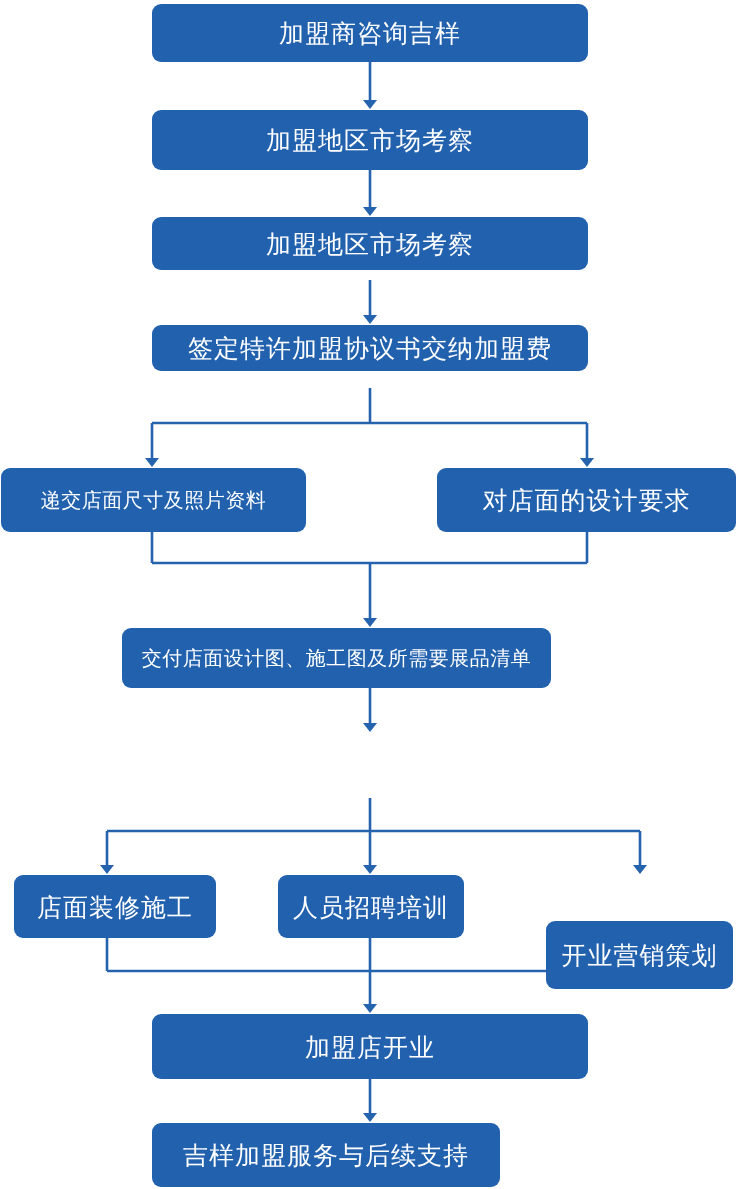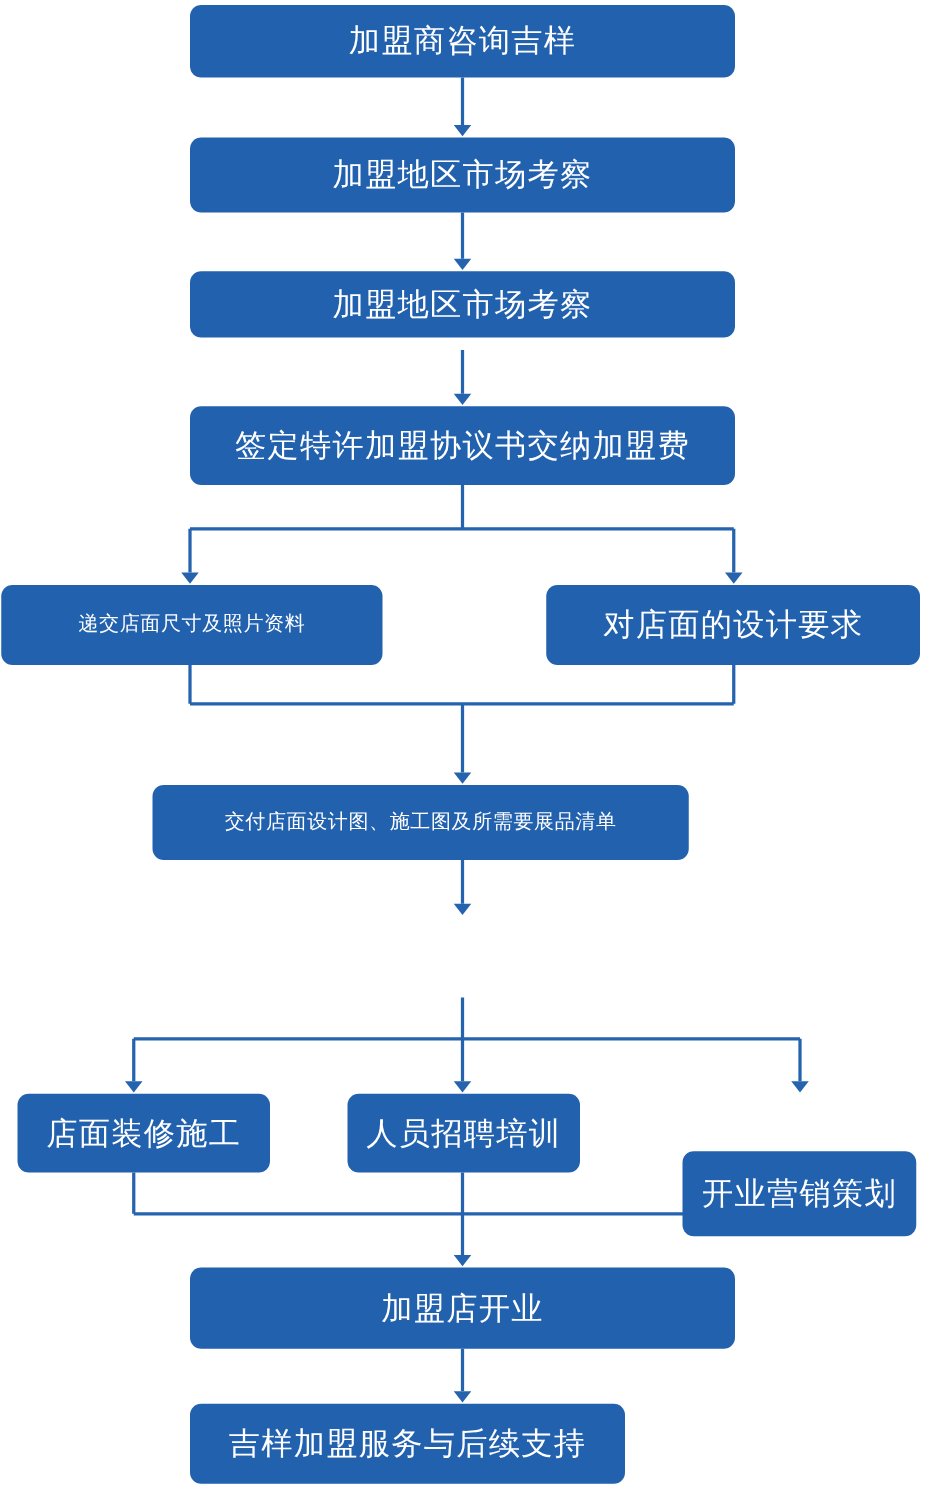--- a/index.html
+++ b/index.html
@@ -29,21 +29,21 @@
     background:var(--node-fill);
     color:var(--node-text);
     border-radius:9px;
     display:flex;align-items:center;justify-content:center;
     text-align:center;
     font-size:25px;
     letter-spacing:1px;
     line-height:1.2;
     box-sizing:border-box;
   }
-  .node.small{font-size:16px;letter-spacing:0.5px;}
+  .node.small{font-size:20px;letter-spacing:0.5px;}
 </style>
 </head>
 <body>
 
 <div class="canvas">
 
   <svg class="connectors" viewBox="0 0 740 1189" aria-hidden="true">
 
     <path d="M370 62 V100"></path>
     <polygon points="363,100 377,100 370,109"></polygon>
@@ -75,21 +75,21 @@
     <path d="M370 1079 V1113"></path>
     <polygon points="363,1113 377,1113 370,1122"></polygon>
   </svg>
 
   <div class="node" style="left:152px;top:4px;width:436px;height:58px">加盟商咨询吉样</div>
 
   <div class="node" style="left:152px;top:110px;width:436px;height:60px">加盟地区市场考察</div>
 
   <div class="node" style="left:152px;top:217px;width:436px;height:53px">加盟地区市场考察</div>
 
-  <div class="node" style="left:152px;top:325px;width:436px;height:63px">签定特许加盟协议书交纳加盟费</div>
+  <div class="node" style="left:152px;top:325px;width:436px;height:46px">签定特许加盟协议书交纳加盟费</div>
 
   <div class="node small" style="left:1px;top:468px;width:305px;height:64px">递交店面尺寸及照片资料</div>
 
   <div class="node" style="left:437px;top:468px;width:299px;height:64px">对店面的设计要求</div>
 
   <div class="node small" style="left:122px;top:628px;width:429px;height:60px">交付店面设计图、施工图及所需要展品清单</div>
 
 
   <div class="node" style="left:14px;top:875px;width:202px;height:63px">店面装修施工</div>
 

